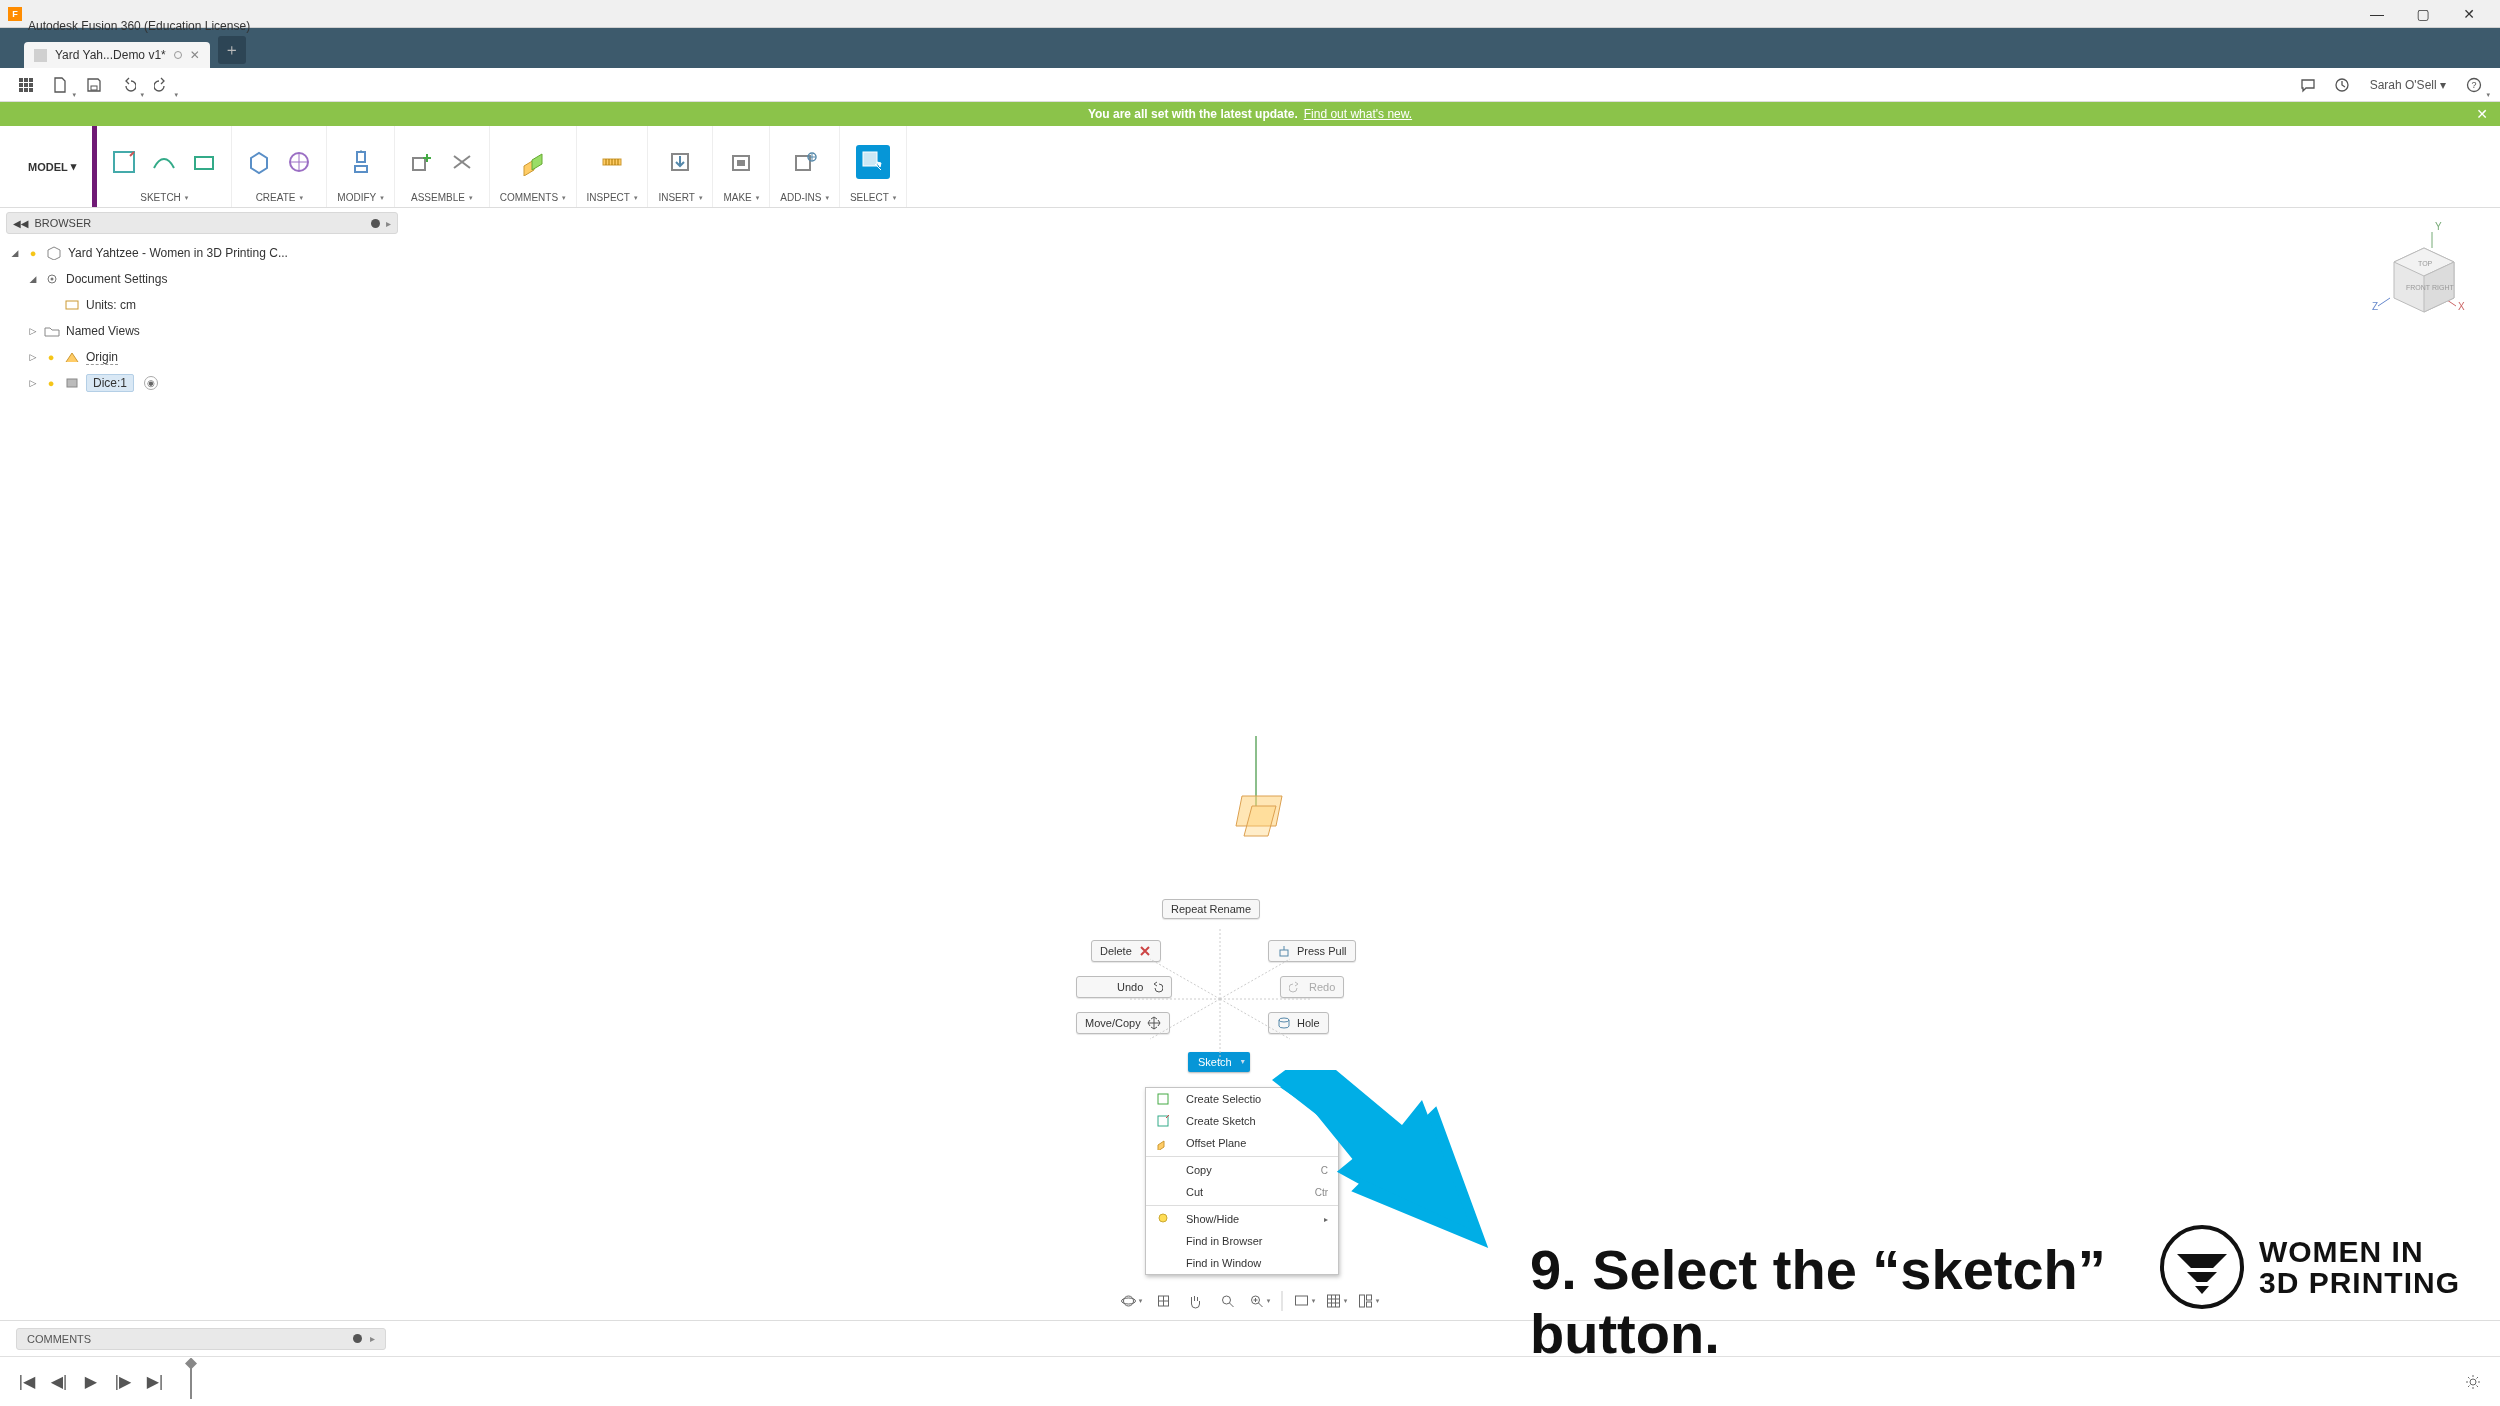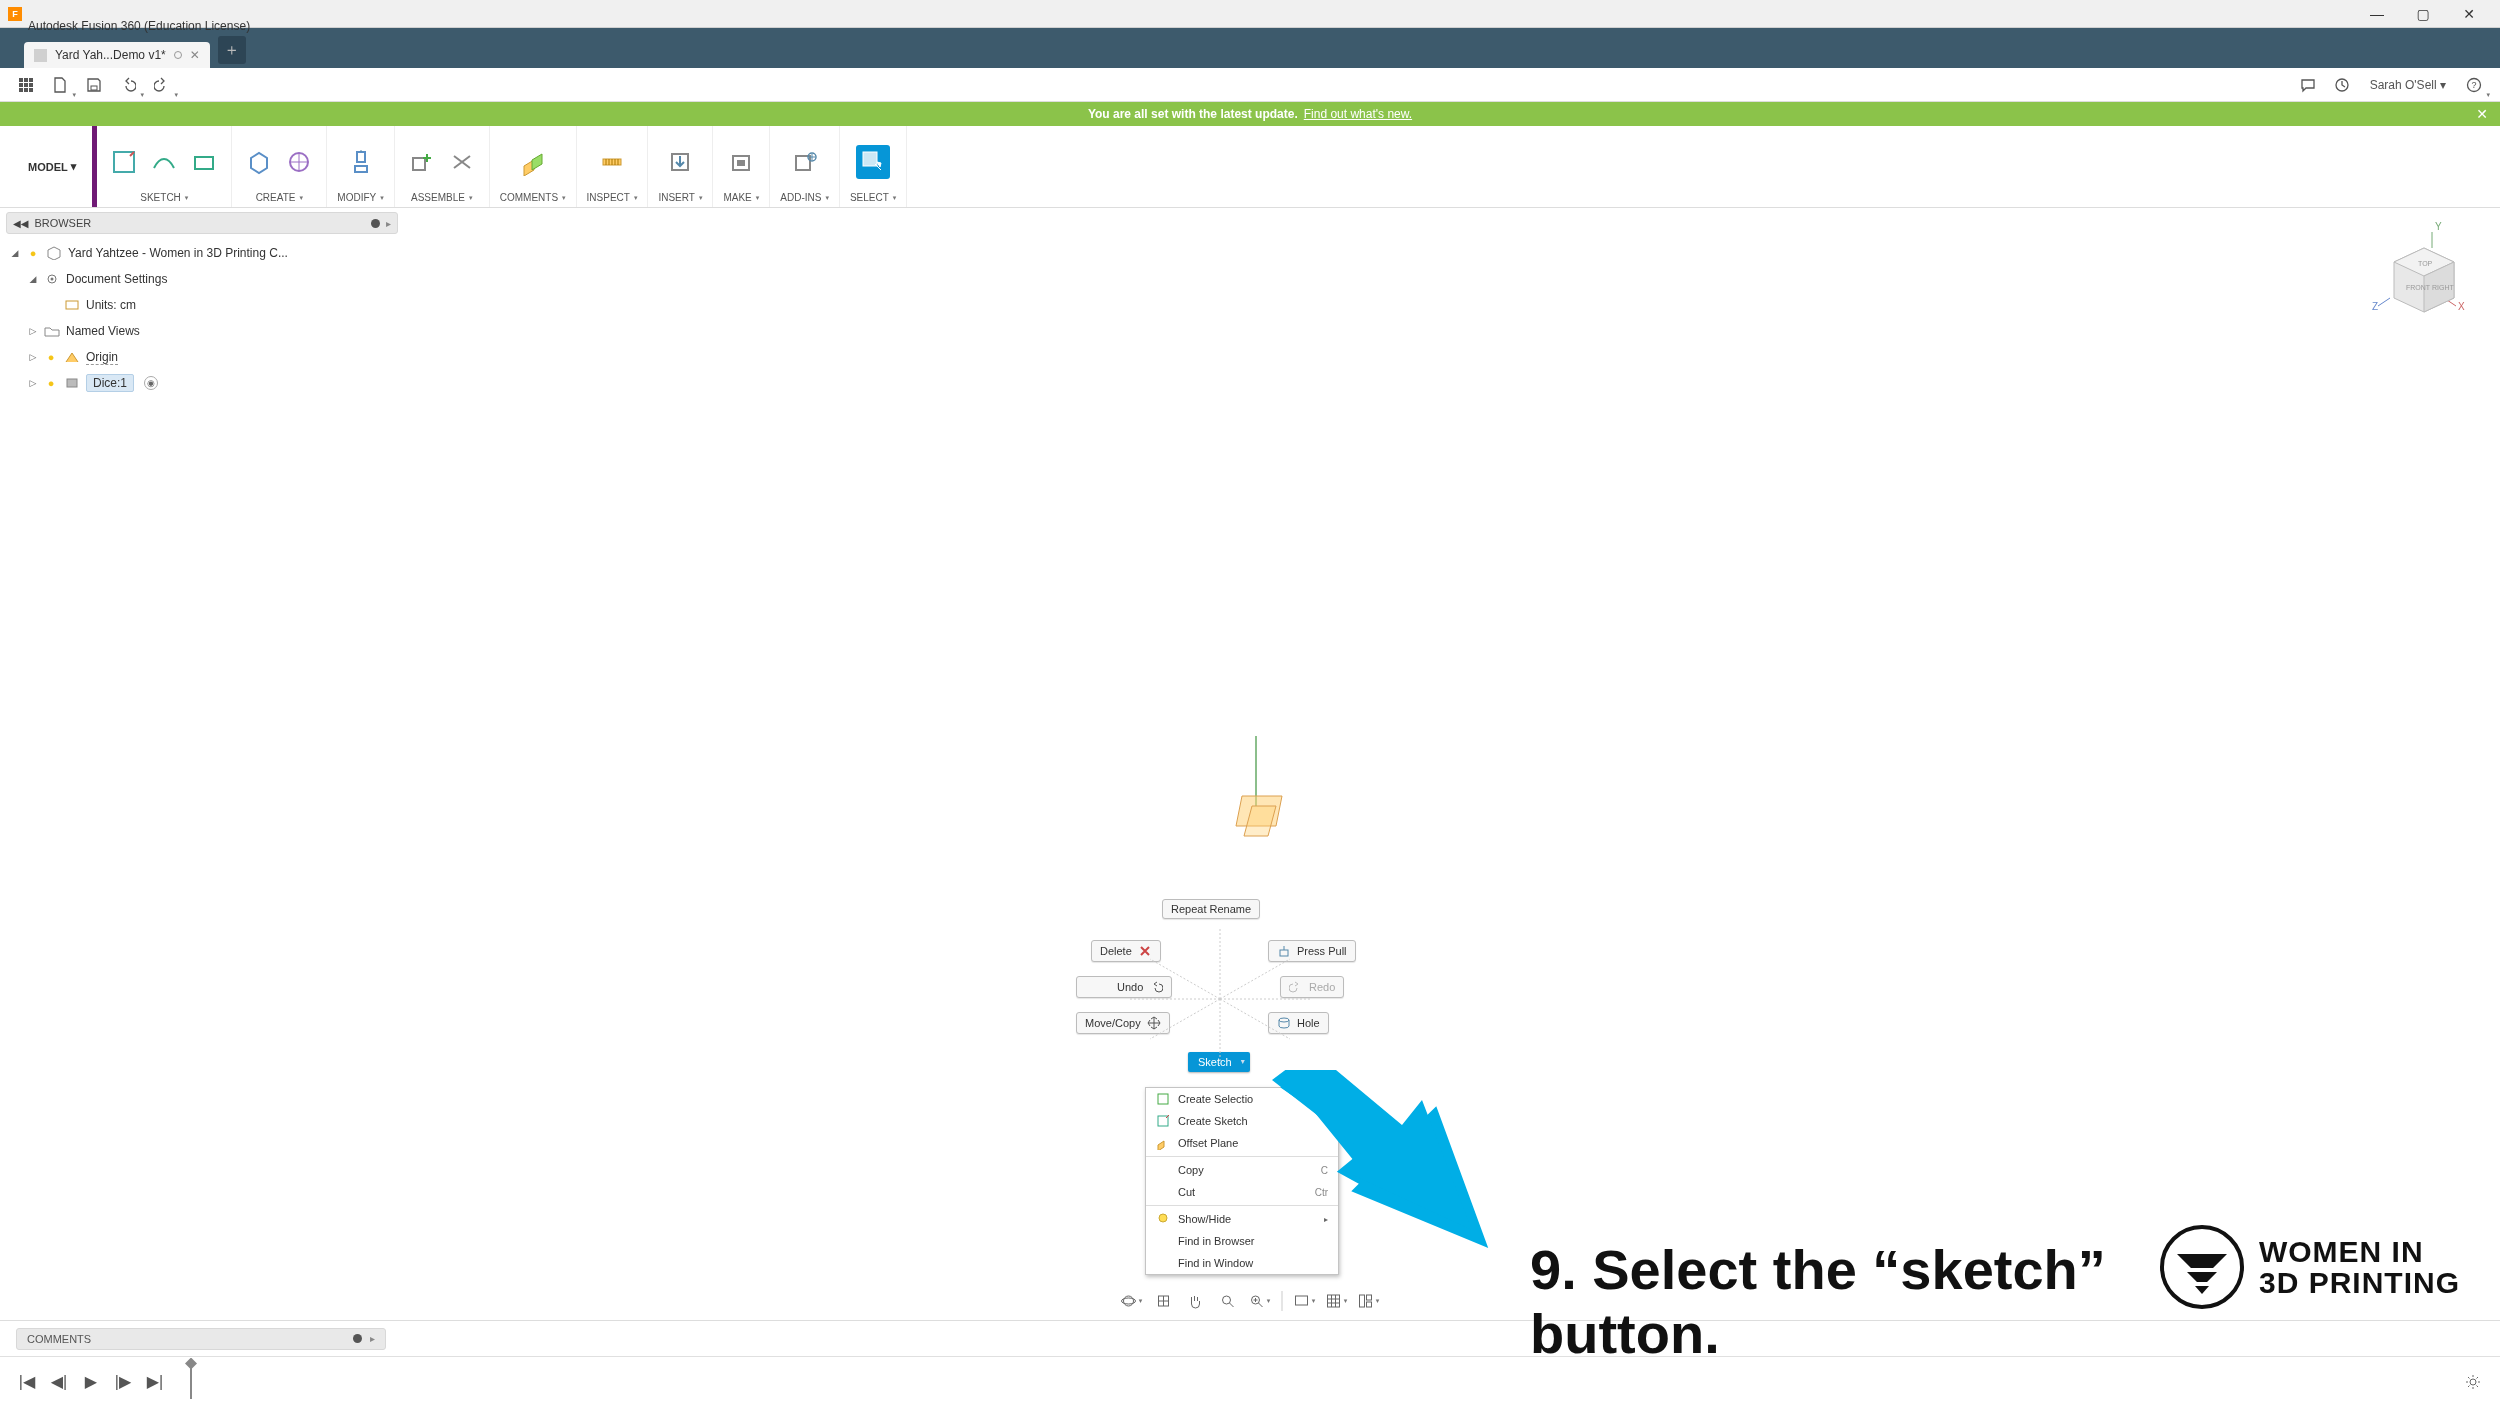--- a/index.html
+++ b/index.html
@@ -60,21 +60,21 @@
 .viewcube { position:absolute; right:30px; top:10px; width:120px; height:110px; }
 
 .marking-menu { position:absolute; left:1080px; top:696px; }
 .mm-btn { position:absolute; background:#f7f7f7; border:1px solid #bcbcbc; border-radius:3px; font-size:11px; color:#333; display:flex; align-items:center; gap:6px; padding:3px 8px; cursor:pointer; white-space:nowrap; box-shadow: 0 1px 1px rgba(0,0,0,.1); }
 .mm-btn.disabled { color:#aaa; }
 .mm-btn .mm-ic { width:14px; height:14px; display:inline-block; }
 .mm-sketch { position:absolute; background:#0696d7; color:#fff; font-size:11px; padding:4px 18px 4px 10px; border-radius:2px; cursor:pointer; box-shadow: 0 1px 2px rgba(0,0,0,.3); }
 .mm-sketch::after { content:"▾"; font-size:8px; position:absolute; right:5px; top:5px; color:#cde; }
 
 .context-menu { position:absolute; background:#fff; border:1px solid #c4c4c4; box-shadow: 1px 2px 4px rgba(0,0,0,.25); font-size:11px; color:#333; width:194px; }
-.cm-item { display:flex; align-items:center; gap:8px; padding:4px 10px; cursor:pointer; }
+.cm-item { display:flex; align-items:center; gap:16px; padding:4px 10px; cursor:pointer; }
 .cm-item .cm-ic { width:14px; height:14px; }
 .cm-item .shortcut { margin-left:auto; color:#888; font-size:10px; }
 .cm-sep { height:1px; background:#ddd; margin:2px 0; }
 .cm-item .sub-ind { margin-left:auto; font-size:8px; color:#666; }
 
 .big-arrow { position:absolute; width:220px; height:170px; }
 .instruction { position:absolute; font-size:56px; font-weight:700; color:#111; line-height:1.15; font-family: Arial, sans-serif; }
 
 .logo-block { position:absolute; right:40px; bottom:10px; display:flex; align-items:center; gap:14px; }
 .wi3dp-mark { width:86px; height:86px; }

